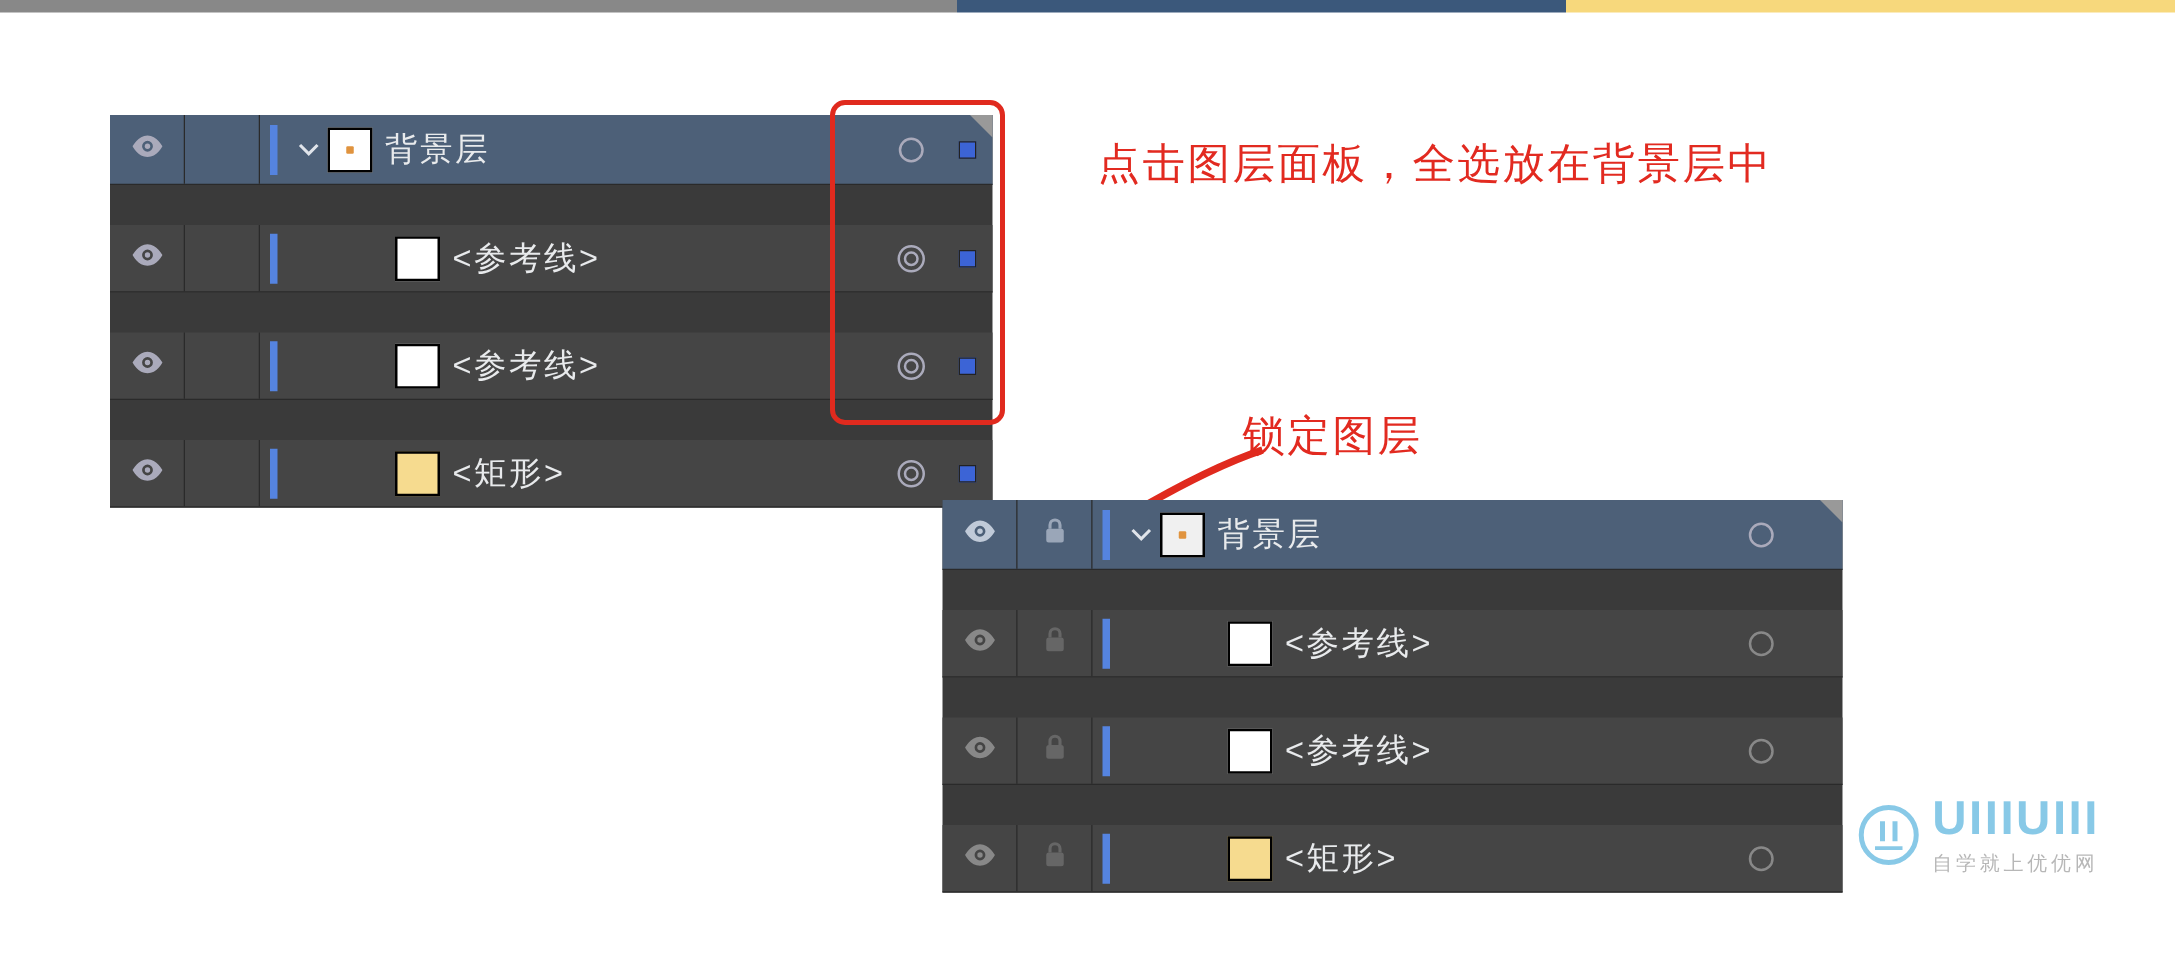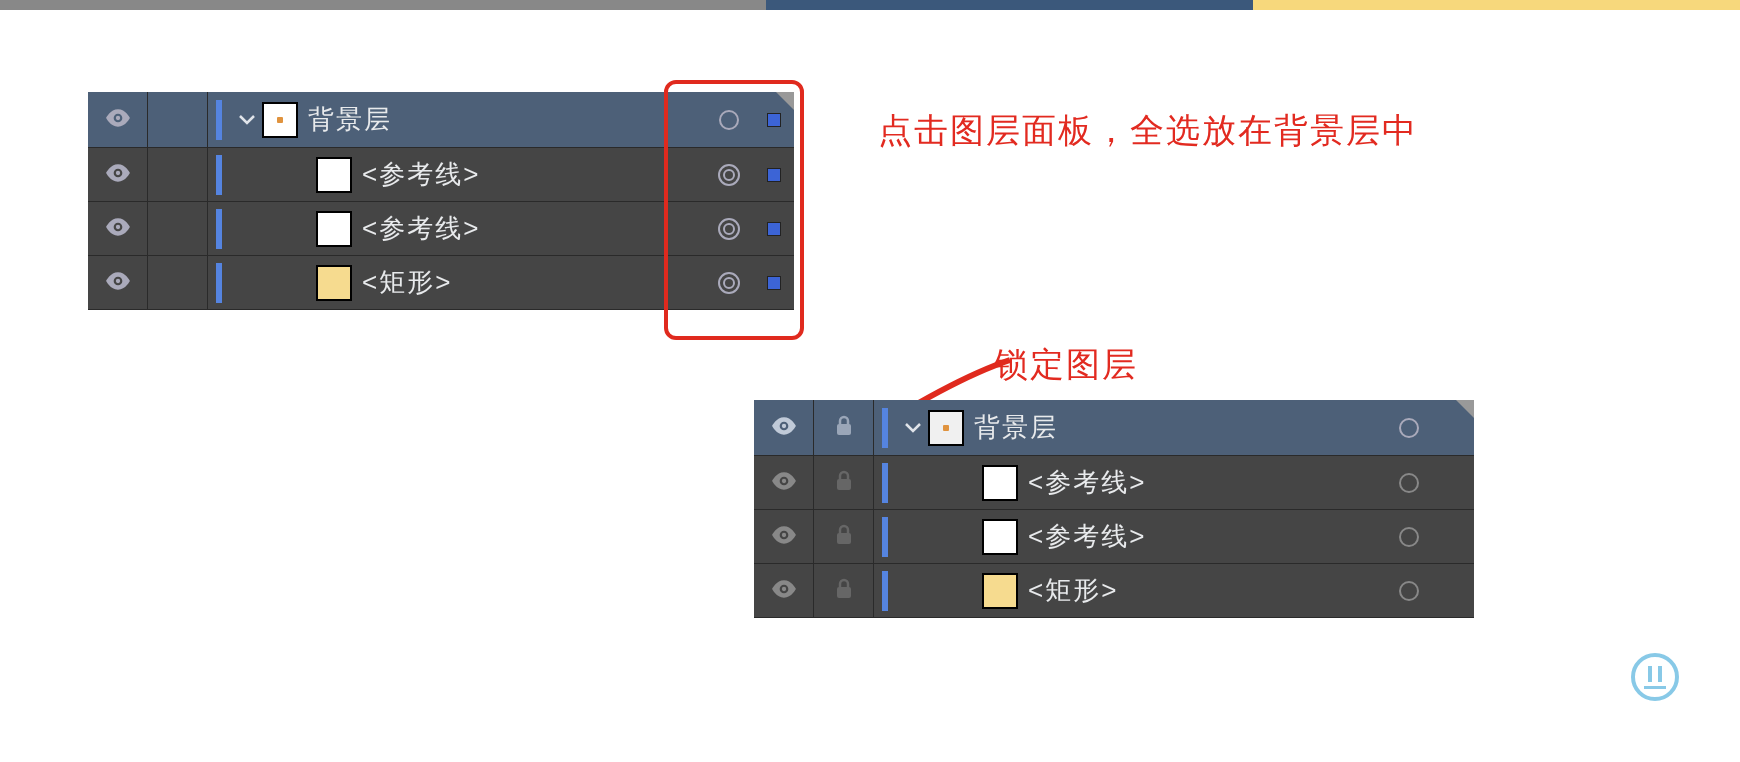--- a/index.html
+++ b/index.html
@@ -28,20 +28,21 @@
       height: 54px;
       border-bottom: 1px solid #2a2a2a;
       position: relative;
     }
     .layer-row.header {
       background: #4d6078;
       height: 56px;
     }
     .layer-row.sub {
       background: #454545;
+      margin-top: 32px;
     }
     .vis-col {
       width: 60px;
       display: flex;
       align-items: center;
       justify-content: center;
       border-right: 1px solid #2a2a2a;
       height: 100%;
     }
     .lock-col {
@@ -121,21 +122,21 @@
       border-radius: 12px;
     }
     .hb-1 { top: 80px; left: 664px; width: 140px; height: 260px; }
     .annotation {
       position: absolute;
       color: #e22a20;
       font-size: 34px;
       letter-spacing: 2px;
     }
     .ann-1 { top: 108px; left: 878px; }
-    .ann-2 { top: 342px; left: 994px; }
+    .ann-2 { top: 326px; left: 994px; }
     .arrow {
       position: absolute;
       top: 350px;
       left: 830px;
       width: 190px;
       height: 110px;
       pointer-events: none;
     }
     .watermark {
       position: absolute;
@@ -389,13 +390,17 @@
   </div>
 </div>
 
 <div class="watermark">
   <svg viewBox="0 0 50 50">
       <circle cx="25" cy="25" r="22" stroke="#3aa6d8" stroke-width="4" fill="none"></circle>
       <rect x="18" y="14" width="4" height="16" fill="#3aa6d8"></rect>
       <rect x="28" y="14" width="4" height="16" fill="#3aa6d8"></rect>
       <rect x="14" y="34" width="22" height="3" fill="#3aa6d8"></rect>
     </svg>
+  <div>
+    <div class="watermark-text">UIIIUIII</div>
+    <div class="watermark-sub">自学就上优优网</div>
+  </div>
 </div>
 
 </body></html>

